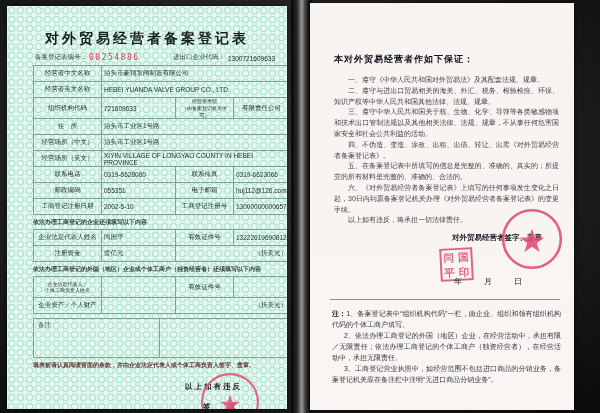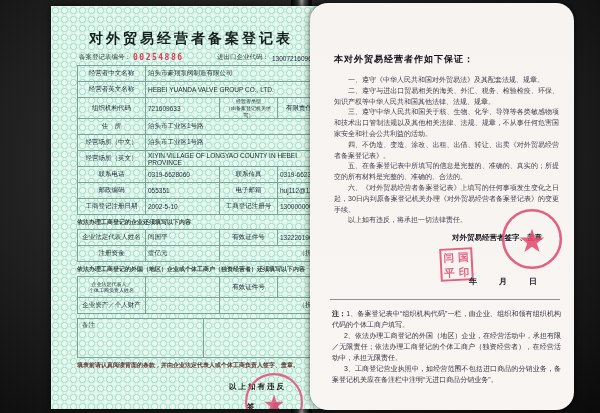--- a/index.html
+++ b/index.html
@@ -9,55 +9,55 @@
   .spine{position:absolute;left:291px;top:0;width:21px;height:413px;
     background:linear-gradient(90deg,#050505 0%,#2c2c2c 30%,#9d9d9d 52%,#565656 63%,#0b0b0b 88%);}
   
   .page{box-shadow:0 0 7px rgba(0,0,0,.65);}
   .page-left{position:absolute;left:7px;top:6px;width:280px;height:403px;overflow:hidden;
     background-color:#e8f7f0;
     background-image:
       radial-gradient(circle, transparent 2.6px, rgba(132,216,184,.55) 2.6px, rgba(132,216,184,.55) 3.3px, transparent 3.8px),
       radial-gradient(circle, transparent 2.6px, rgba(132,216,184,.40) 2.6px, rgba(132,216,184,.40) 3.3px, transparent 3.8px);
     background-size:9px 9px,9px 9px;background-position:0 0,4.5px 4.5px;
-    color:#26343a;margin-left:44px;}
+    color:#26343a;}
   .lp-title{margin-top:24px;text-align:center;font-size:14px;font-weight:bold;letter-spacing:3px;color:#15201d;}
   .lp-numrow{display:flex;align-items:flex-end;margin:5px 12px 3px 28px;font-size:6.5px;color:#2c3f3a;}
   .lp-numrow .flexgap{flex:1;}
-  .redno{color:#e23b55;font-size:8px;font-weight:bold;letter-spacing:1.5px;margin-left:2px;
+  .redno{color:#e23b55;font-size:8px;font-weight:normal;letter-spacing:1.5px;margin-left:2px;
     font-family:"DejaVu Sans Mono",monospace;}
   .codeval{margin-left:3px;color:#223;}
   table{border-collapse:collapse;table-layout:fixed;}
   .ftable{margin-left:26px;width:256px;}
   .ftable td{border:1px solid #7da296;height:15px;font-size:6.5px;padding:0 2px;color:#1d2b33;overflow:hidden;}
   .cl{text-align:center;color:#33514a;font-size:6px;}
   .cv{padding-left:9px;}
   .right{text-align:right;padding-right:6px;color:#33514a;}
   .small2 span{display:block;font-size:5px;line-height:1.35;text-align:center;}
   .tall td{height:20px;}
   .sec{margin:3px 0 2px 26px;font-size:6px;font-weight:bold;color:#2c3f3a;}
   .rtable{margin:4px 0 0 26px;width:256px;}
   .rtable td{border:1px solid #7da296;height:34px;font-size:6.5px;vertical-align:top;padding:2px 4px;color:#33514a;}
   .lp-footnote{margin:3px 0 0 26px;font-size:6px;font-weight:bold;color:#5d3030;}
   .lp-bottom{position:relative;height:62px;}
   .lp-auth{position:absolute;left:178px;top:12px;font-size:7.5px;font-weight:bold;letter-spacing:2px;color:#1c1c1c;}
   .lp-sign{position:absolute;left:196px;top:32px;font-size:7.5px;font-weight:bold;letter-spacing:5px;color:#1c1c1c;}
   .lp-seal{position:absolute;left:192px;top:1px;width:62px;height:62px;opacity:.9;}
   
   .page-right{position:absolute;left:310px;top:3px;width:264px;height:407px;overflow:hidden;
-    background:linear-gradient(180deg,#f7f3f0 0%,#f8f5f3 100%);color:#3f3f4a;border-radius:18px;}
+    background:linear-gradient(180deg,#f7f3f0 0%,#f8f5f3 100%);color:#3f3f4a;}
   .rp-heading{margin:50px 16px 9px 24px;font-size:9px;font-weight:bold;letter-spacing:1px;color:#101018;}
   .clause{margin:0 15px 0 24px;text-indent:2em;font-size:7px;line-height:10.8px;text-align:justify;color:#3f3f4a;}
   .rp-signline{margin:7px 32px 0 0;text-align:right;font-size:7.5px;font-weight:bold;color:#15151f;}
   .rp-stamps{position:relative;height:46px;margin:0 16px 0 24px;}
   .name-stamp{position:absolute;left:106px;top:5px;width:29px;height:29px;border:2.5px solid #e25677;
     transform:rotate(-3deg);display:grid;grid-template-columns:1fr 1fr;place-items:center;
     color:#e25677;font-weight:bold;font-size:10.5px;line-height:1;opacity:.92;}
   .rp-seal{position:absolute;left:166px;top:-36px;width:64px;height:64px;opacity:.9;}
-  .rp-date{position:absolute;left:135px;top:33px;font-size:8px;font-weight:bold;letter-spacing:2px;color:#1a1a22;white-space:nowrap;}
+  .rp-date{position:absolute;left:120px;top:33px;font-size:8px;font-weight:normal;letter-spacing:2px;color:#1a1a22;white-space:nowrap;}
   .rp-divider{margin:10px 14px 8px 20px;border-top:1px solid #8f8f96;}
   .note-p{margin:0 13px 0 22px;font-size:7px;line-height:11px;text-align:justify;color:#34343e;}
   .note-lbl{font-weight:bold;color:#1a1a22;}
   .cont{text-indent:1.7em;}
 </style>
 </head>
 <body>
 
 <div class="stage">
   <div class="spine"></div>

